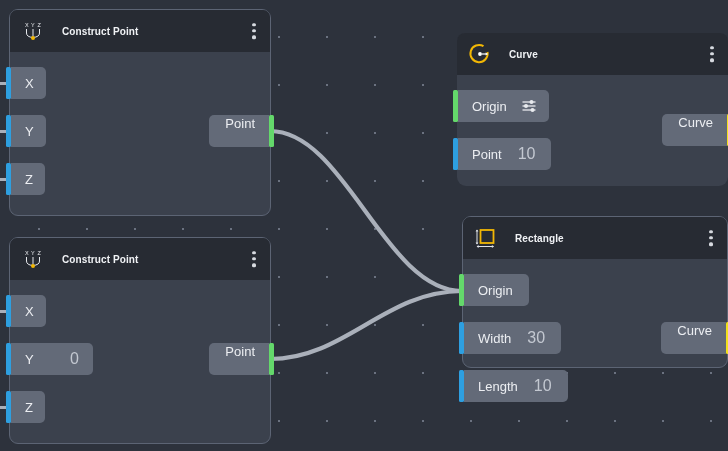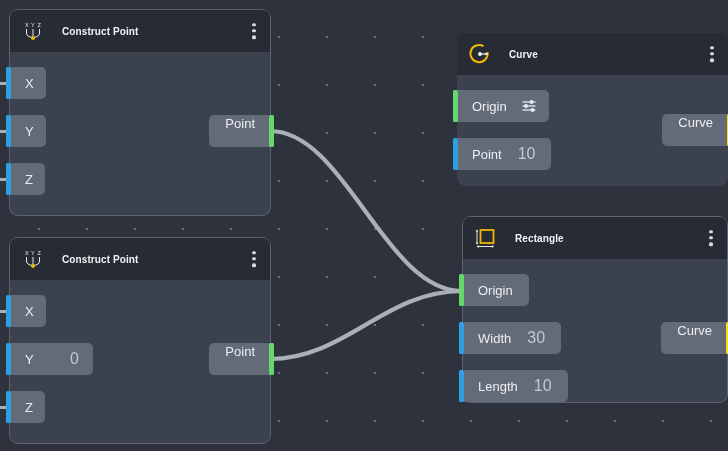--- a/index.html
+++ b/index.html
@@ -310,21 +310,21 @@
       </div>
       <div class="row" style="right:-4px; top:39px;">
         <span class="chip out">
           <span class="chip-label">Curve</span>
         </span>
         <span class="port yellow"></span>
       </div>
     </div>
   </div>
 
-  <div class="node bordered" style="left:462px; top:216px; width:266px; height:187px;">
+  <div class="node bordered" style="left:462px; top:216px; width:266px; height:152px;">
     <div class="node-header">
       <span class="node-icon">
         <svg width="26" height="26" viewBox="0 0 26 26">
           <rect x="7.5" y="5" width="13" height="13" fill="none" stroke="#f2b705" stroke-width="1.8"></rect>
           <line x1="4" y1="5" x2="4" y2="19" stroke="#e0e3e8" stroke-width="1"></line>
           <path d="M2.6 6.6 L4 4.6 L5.4 6.6 Z" fill="#e0e3e8"></path>
           <path d="M2.6 17.4 L4 19.4 L5.4 17.4 Z" fill="#e0e3e8"></path>
           <line x1="4" y1="21.5" x2="20.5" y2="21.5" stroke="#e0e3e8" stroke-width="1"></line>
           <path d="M5.6 20.1 L3.6 21.5 L5.6 22.9 Z" fill="#e0e3e8"></path>
           <path d="M18.9 20.1 L20.9 21.5 L18.9 22.9 Z" fill="#e0e3e8"></path>

